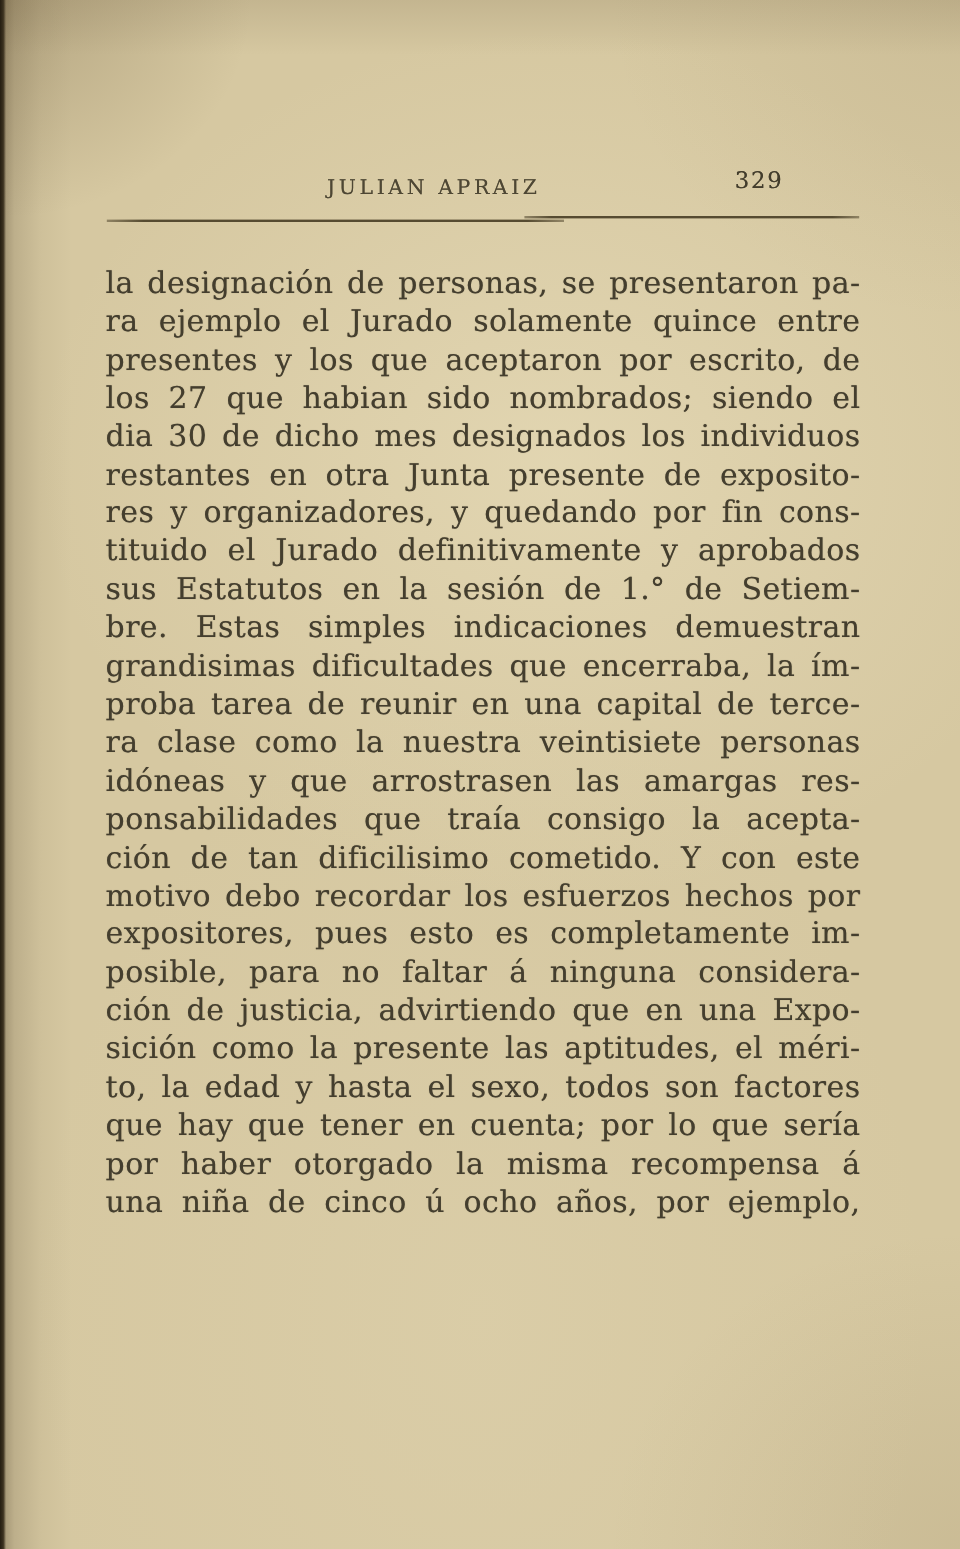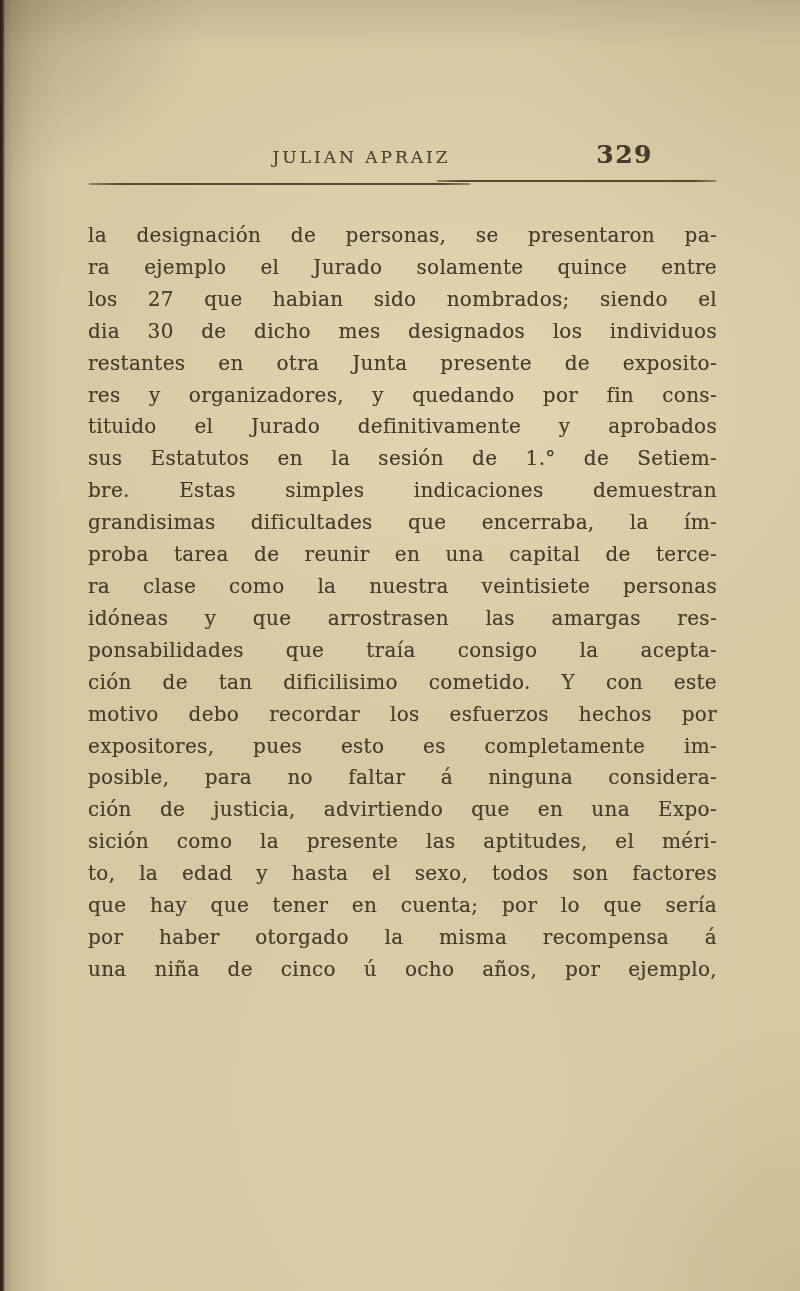--- a/index.html
+++ b/index.html
@@ -44,39 +44,38 @@
     text-align: center;
     font-size: 17px;
     letter-spacing: 3px;
     color: #4e4734;
     text-shadow: 0 0 0.5px rgba(78,71,52,0.7);
   }
   .pagenum {
     position: absolute;
     right: 64px;
     top: 0;
-    font-size: 25px;
+    font-size: 19px;
     letter-spacing: 1.5px;
     color: #433d2c;
     text-shadow: 0 0 0.5px rgba(67,61,44,0.7);
-    font-weight: bold;
   }
   .rule {
     position: absolute;
     height: 2px;
     background: linear-gradient(90deg, rgba(86,75,49,0.55), #564b31 8%, #564b31 92%, rgba(86,75,49,0.55));
   }
   .rule-left  { left: 89px;  top: 183px; width: 381px; }
   .rule-right { left: 437px; top: 180px; width: 279px; }
   .text-block {
     position: absolute;
     left: 88px;
     top: 220px;
     width: 629px;
-    font-size: 20px;
+    font-size: 25px;
     line-height: 31.9px;
     color: #443e2e;
     letter-spacing: 0.3px;
     text-shadow: 0 0 0.6px rgba(68,62,46,0.55);
   }
   .text-block .line {
     text-align: justify;
     text-align-last: justify;
     white-space: normal;
   }
@@ -91,20 +90,21 @@
     <span class="author">JULIAN APRAIZ</span>
     <span class="pagenum">329</span>
   </div>
 
   <div class="rule rule-left"></div>
   <div class="rule rule-right"></div>
 
   <div class="text-block" id="text-block">
       <div class="line">la designación de personas, se presentaron pa-</div>
       <div class="line">ra ejemplo el Jurado solamente quince entre</div>
+      <div class="line">presentes y los que aceptaron por escrito, de</div>
       <div class="line">los 27 que habian sido nombrados; siendo el</div>
       <div class="line">dia 30 de dicho mes designados los individuos</div>
       <div class="line">restantes en otra Junta presente de exposito-</div>
       <div class="line">res y organizadores, y quedando por fin cons-</div>
       <div class="line">tituido el Jurado definitivamente y aprobados</div>
       <div class="line">sus Estatutos en la sesión de 1.° de Setiem-</div>
       <div class="line">bre. Estas simples indicaciones demuestran</div>
       <div class="line">grandisimas dificultades que encerraba, la ím-</div>
       <div class="line">proba tarea de reunir en una capital de terce-</div>
       <div class="line">ra clase como la nuestra veintisiete personas</div>

